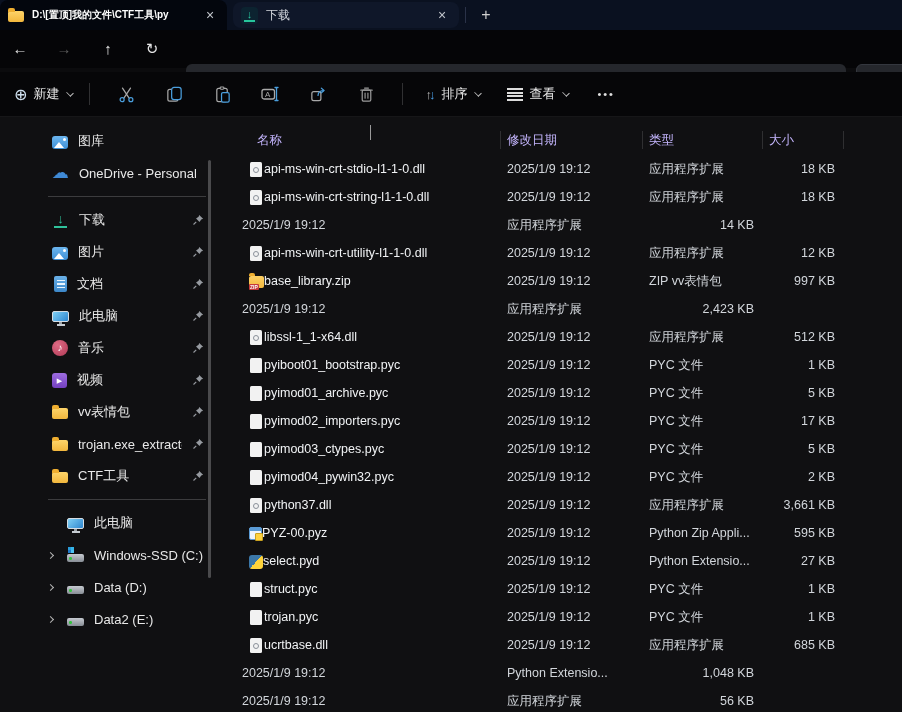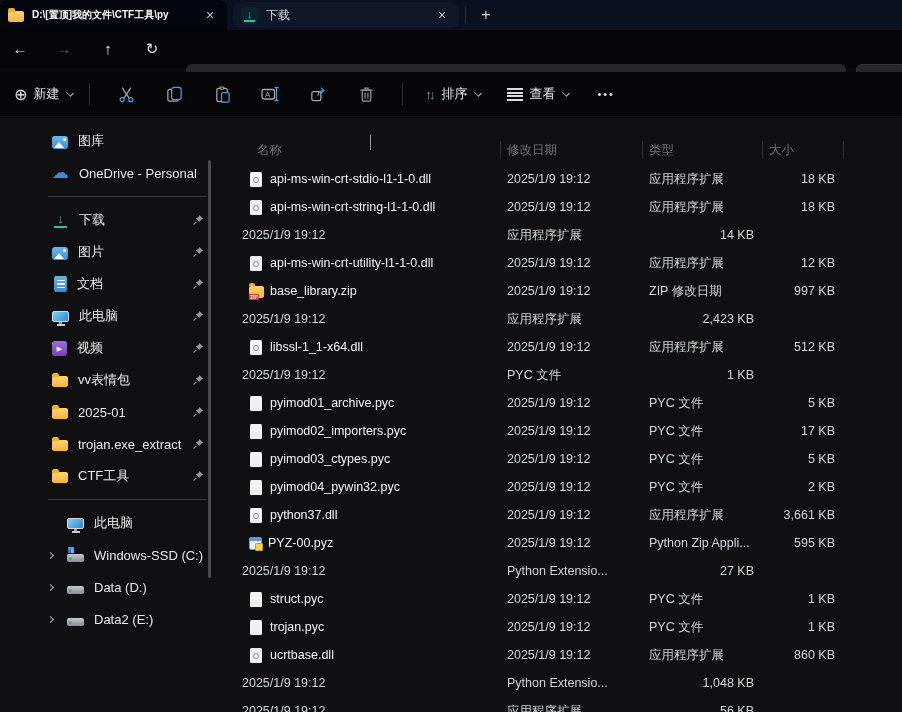--- a/index.html
+++ b/index.html
@@ -98,28 +98,28 @@
   .si[data-type="videos"]::after { content:'▶'; }
   .si[data-type="folder"] { width:16px; height:11px; margin-top:3px; background:linear-gradient(#fdd46a,#f2b73d); border-radius:2px; }
   .si[data-type="folder"]::before { content:''; position:absolute; top:-3px; left:0; width:7px; height:4px; background:#efae30; border-radius:2px 2px 0 0; }
   .si[data-type="drive"], .si[data-type="drive-win"] { width:17px; height:8px; margin-top:5px; background:linear-gradient(#c6cad0,#878d95); border-radius:2px; }
   .si[data-type="drive"]::after, .si[data-type="drive-win"]::after { content:''; position:absolute; left:2px; bottom:2px; width:2.5px; height:2.5px; border-radius:50%; background:#35c33f; }
   .si[data-type="drive-win"]::before { content:''; position:absolute; left:1px; top:-7px; width:6px; height:6px; background:conic-gradient(#35b5ea 0 25%,#4cc2f0 0 50%,#1e78c8 0 75%,#2a9ad8 0); }
 
   
   .filepane { flex:1; padding-left:17px; position:relative; }
   .grid { display:grid; grid-template-columns:265px 142px 120px 81px 1fr; }
-  .lheader { height:30px; margin-top:18px; position:relative; font-size:12.5px; color:#737373; align-items:center;font-family:Liberation Serif, serif; }
+  .lheader { height:30px; margin-top:8px; position:relative; font-size:12.5px; color:#c4b5fd; align-items:center;font-family:Liberation Serif, serif; }
   .hc { position:relative; height:30px; line-height:30px; padding-left:7px; white-space:nowrap; }
   .hc.first { padding-left:22px; }
   .hc.b::before { content:''; position:absolute; left:0; top:6px; width:1px; height:18px; background:#2f2f31; }
   .sort-caret { position:absolute; left:135px; top:1px; }
   .f-row { height:28px; font-size:12.5px; align-items:center; }
   .c { display:flex; align-items:center; height:28px; white-space:nowrap; overflow:hidden; color:#d2d6db; }
-  .c.namec { gap:6px; padding-left:14px; color:#f1f3f5; }
+  .c.namec { padding-left:14px; color:#f1f3f5; }
   .c.datec, .c.typec { padding-left:7px; }
   .c.sizec { justify-content:flex-end; padding-right:8px; }
 
   
   .fi { position:relative; flex:none; width:15px; height:16px; }
   .fi[data-type="dll"], .fi[data-type="pyc"] { width:12px; height:15px; margin:0 2px 0 1px; background:#f2f2f2; border-radius:1.5px; }
   .fi[data-type="dll"]::after { content:''; position:absolute; left:3px; top:5px; width:4px; height:4px; border:1.6px solid #8a9099; border-radius:50%; }
   .fi[data-type="zip"] { width:15px; height:12px; margin-top:2px; background:linear-gradient(#fdd064,#f3b93f); border-radius:2px; }
   .fi[data-type="zip"]::before { content:''; position:absolute; top:-3px; left:0; width:6px; height:3px; background:#efae30; border-radius:2px 2px 0 0; }
   .fi[data-type="zip"]::after { content:'ZIP'; position:absolute; bottom:-2px; left:0; background:#c43b3b; color:#fff; font-size:5px; font-weight:bold; line-height:6px; padding:0 1px; border-radius:1px; }
@@ -290,20 +290,30 @@
           <span class="si" data-type="thispc"></span>
           <span class="s-label">此电脑</span>
           <span class="pin">
             <svg width="12" height="12" viewBox="0 0 16 16">
               <path d="M9.6 1.2 14.8 6.4 12.3 7.2 10 10.6 5.4 6 8.8 3.7z" fill="#969aa0"></path>
               <path d="M5.6 10.4 2 14" stroke="#969aa0" stroke-width="1.5" fill="none"></path>
             </svg>
           </span>
         </div>
 
+        <div class="s-item">
+          <span class="si" data-type="music"></span>
+          <span class="s-label">音乐</span>
+          <span class="pin">
+            <svg width="12" height="12" viewBox="0 0 16 16">
+              <path d="M9.6 1.2 14.8 6.4 12.3 7.2 10 10.6 5.4 6 8.8 3.7z" fill="#969aa0"></path>
+              <path d="M5.6 10.4 2 14" stroke="#969aa0" stroke-width="1.5" fill="none"></path>
+            </svg>
+          </span>
+        </div>
 
         <div class="s-item">
           <span class="si" data-type="videos"></span>
           <span class="s-label">视频</span>
           <span class="pin">
             <svg width="12" height="12" viewBox="0 0 16 16">
               <path d="M9.6 1.2 14.8 6.4 12.3 7.2 10 10.6 5.4 6 8.8 3.7z" fill="#969aa0"></path>
               <path d="M5.6 10.4 2 14" stroke="#969aa0" stroke-width="1.5" fill="none"></path>
             </svg>
           </span>
@@ -313,30 +323,20 @@
           <span class="si" data-type="folder"></span>
           <span class="s-label">vv表情包</span>
           <span class="pin">
             <svg width="12" height="12" viewBox="0 0 16 16">
               <path d="M9.6 1.2 14.8 6.4 12.3 7.2 10 10.6 5.4 6 8.8 3.7z" fill="#969aa0"></path>
               <path d="M5.6 10.4 2 14" stroke="#969aa0" stroke-width="1.5" fill="none"></path>
             </svg>
           </span>
         </div>
 
-        <div class="s-item">
-          <span class="si" data-type="folder"></span>
-          <span class="s-label">2025-01</span>
-          <span class="pin">
-            <svg width="12" height="12" viewBox="0 0 16 16">
-              <path d="M9.6 1.2 14.8 6.4 12.3 7.2 10 10.6 5.4 6 8.8 3.7z" fill="#969aa0"></path>
-              <path d="M5.6 10.4 2 14" stroke="#969aa0" stroke-width="1.5" fill="none"></path>
-            </svg>
-          </span>
-        </div>
 
         <div class="s-item">
           <span class="si" data-type="folder"></span>
           <span class="s-label">trojan.exe_extracted</span>
           <span class="pin">
             <svg width="12" height="12" viewBox="0 0 16 16">
               <path d="M9.6 1.2 14.8 6.4 12.3 7.2 10 10.6 5.4 6 8.8 3.7z" fill="#969aa0"></path>
               <path d="M5.6 10.4 2 14" stroke="#969aa0" stroke-width="1.5" fill="none"></path>
             </svg>
           </span>
@@ -441,21 +441,21 @@
           <div class="c sizec">12 KB</div>
           <div class="c"></div>
         </div>
 
         <div class="f-row grid">
           <div class="c namec">
             <span class="fi" data-type="zip"></span>
             <span>base_library.zip</span>
           </div>
           <div class="c datec">2025/1/9 19:12</div>
-          <div class="c typec">ZIP 修改日期</div>
+          <div class="c typec">ZIP vv表情包</div>
           <div class="c sizec">997 KB</div>
           <div class="c"></div>
         </div>
 
         <div class="f-row grid">
           <div class="c datec">2025/1/9 19:12</div>
           <div class="c typec">应用程序扩展</div>
           <div class="c sizec">2,423 KB</div>
           <div class="c"></div>
         </div>
@@ -465,20 +465,24 @@
             <span class="fi" data-type="dll"></span>
             <span>libssl-1_1-x64.dll</span>
           </div>
           <div class="c datec">2025/1/9 19:12</div>
           <div class="c typec">应用程序扩展</div>
           <div class="c sizec">512 KB</div>
           <div class="c"></div>
         </div>
 
         <div class="f-row grid">
+          <div class="c namec">
+            <span class="fi" data-type="pyc"></span>
+            <span>pyiboot01_bootstrap.pyc</span>
+          </div>
           <div class="c datec">2025/1/9 19:12</div>
           <div class="c typec">PYC 文件</div>
           <div class="c sizec">1 KB</div>
           <div class="c"></div>
         </div>
 
         <div class="f-row grid">
           <div class="c namec">
             <span class="fi" data-type="pyc"></span>
             <span>pyimod01_archive.pyc</span>
@@ -538,20 +542,24 @@
             <span class="fi" data-type="pyz"></span>
             <span>PYZ-00.pyz</span>
           </div>
           <div class="c datec">2025/1/9 19:12</div>
           <div class="c typec">Python Zip Appli...</div>
           <div class="c sizec">595 KB</div>
           <div class="c"></div>
         </div>
 
         <div class="f-row grid">
+          <div class="c namec">
+            <span class="fi" data-type="pyd"></span>
+            <span>select.pyd</span>
+          </div>
           <div class="c datec">2025/1/9 19:12</div>
           <div class="c typec">Python Extensio...</div>
           <div class="c sizec">27 KB</div>
           <div class="c"></div>
         </div>
 
         <div class="f-row grid">
           <div class="c namec">
             <span class="fi" data-type="pyc"></span>
             <span>struct.pyc</span>
@@ -573,21 +581,21 @@
           <div class="c"></div>
         </div>
 
         <div class="f-row grid">
           <div class="c namec">
             <span class="fi" data-type="dll"></span>
             <span>ucrtbase.dll</span>
           </div>
           <div class="c datec">2025/1/9 19:12</div>
           <div class="c typec">应用程序扩展</div>
-          <div class="c sizec">860 KB</div>
+          <div class="c sizec">685 KB</div>
           <div class="c"></div>
         </div>
 
         <div class="f-row grid">
           <div class="c datec">2025/1/9 19:12</div>
           <div class="c typec">Python Extensio...</div>
           <div class="c sizec">1,048 KB</div>
           <div class="c"></div>
         </div>
 

